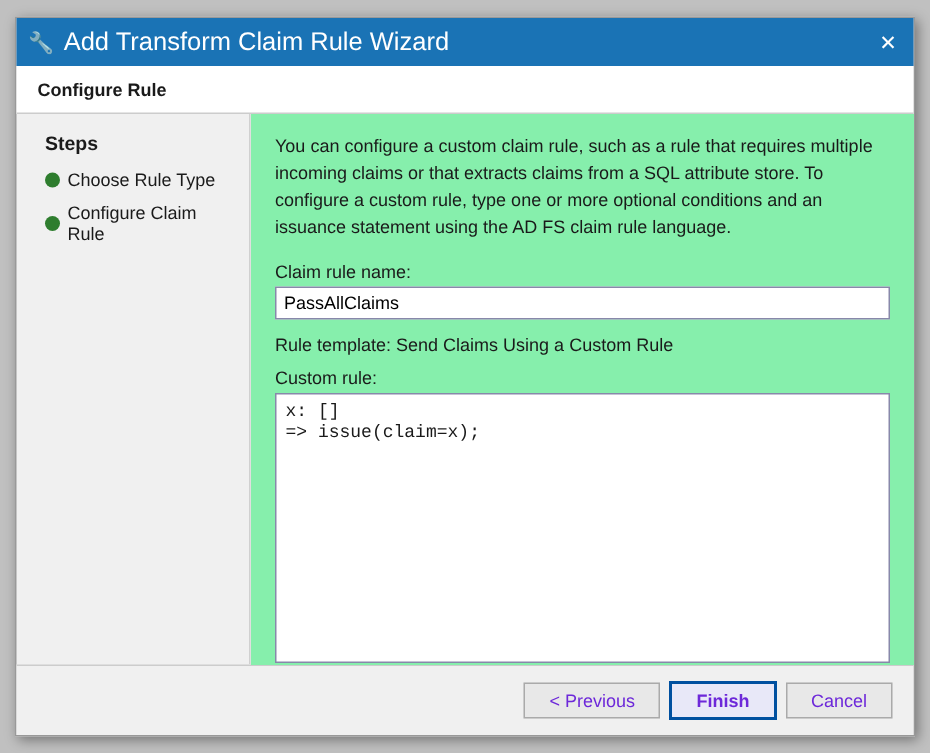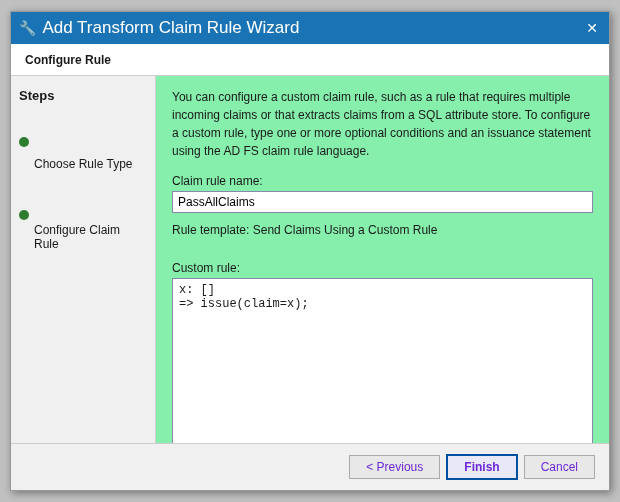--- a/index.html
+++ b/index.html
@@ -71,20 +71,21 @@
     .window-header-title {
       font-size: 12px;
       font-weight: 600;
       color: #1a1a1a;
     }
 
     .content-area {
       display: flex;
       flex: 1;
       overflow: hidden;
+      padding-left: 11px;
     }
 
     .sidebar {
       width: 145px;
       background: #f0f0f0;
       border-right: 1px solid #d0d0d0;
       padding: 12px 8px;
       flex-shrink: 0;
     }
 
@@ -106,21 +107,20 @@
     .sidebar-item .dot {
       width: 10px;
       height: 10px;
       border-radius: 50%;
       background: #2e7d2e;
       flex-shrink: 0;
     }
 
     .sidebar-item-label {
       font-size: 12px;
-      margin-top: 44px;
     }
 
     .main-panel {
       flex: 1;
       padding: 12px 16px;
       background: #86efac;
       display: flex;
       flex-direction: column;
       overflow: auto;
     }
@@ -144,21 +144,21 @@
       border: 1px solid #8888aa;
       background: white;
       font-size: 12px;
       margin-bottom: 10px;
       outline: none;
     }
 
     .rule-template-text {
       font-size: 12px;
       color: #1a1a1a;
-      margin-bottom: 24px;
+      margin-bottom: 8px;
     }
 
     .custom-rule-label {
       font-size: 12px;
       color: #1a1a1a;
       margin-bottom: 3px;
     }
 
     .custom-rule-textarea {
       width: 100%;

